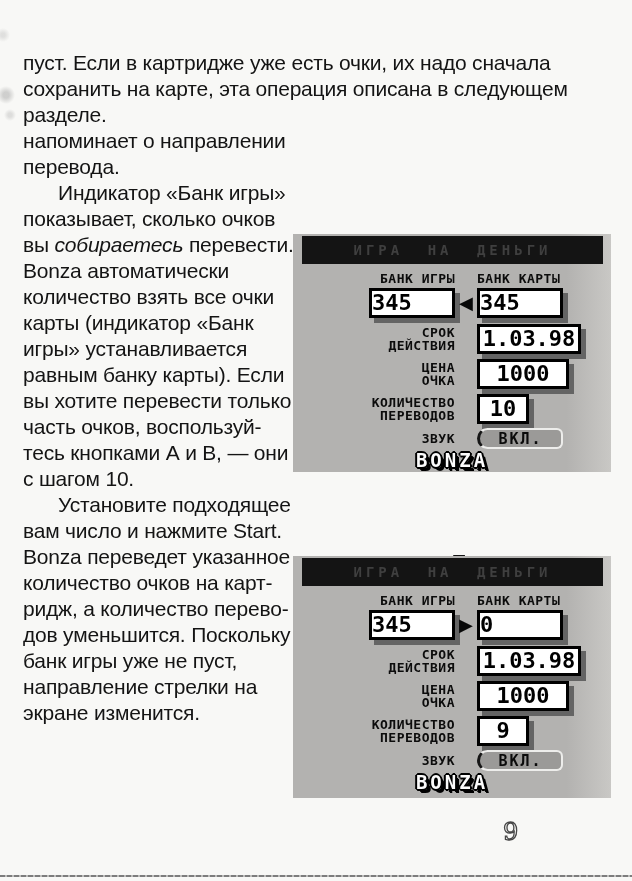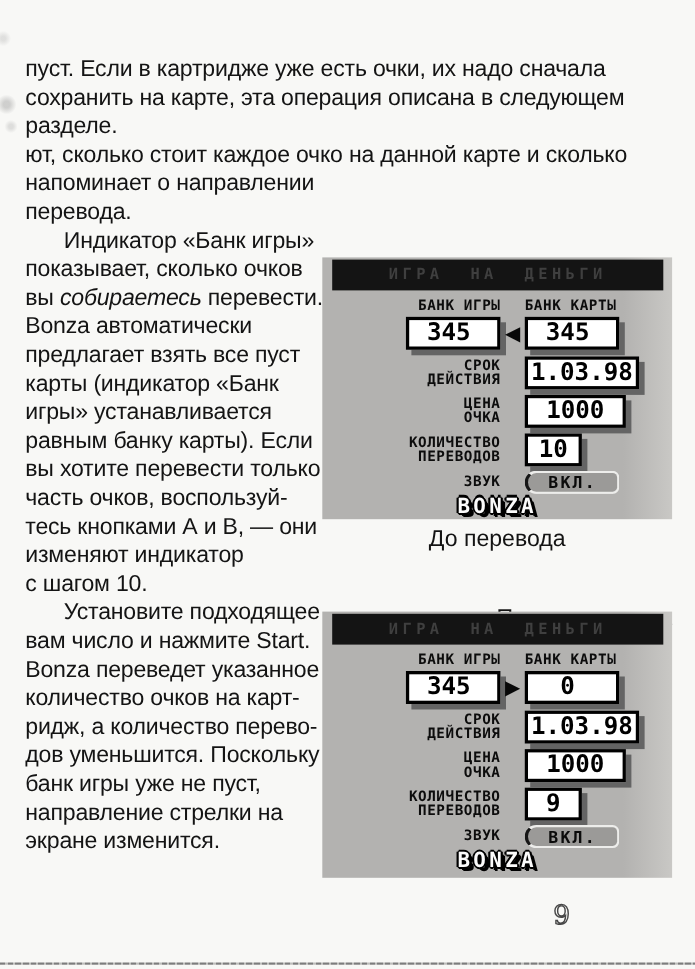--- a/index.html
+++ b/index.html
@@ -57,21 +57,21 @@
   }
   .plabel2 { text-align:right; line-height:13px; }
 
   .vbox {
     box-sizing:border-box; height:30px; background:#fff;
     border:3px solid #000; box-shadow:5px 5px 0 #646464;
     font-family:"DejaVu Sans Mono", monospace; font-weight:bold;
     font-size:22px; line-height:24px; color:#000;
     text-align:center;
   }
-  .vbox.num { text-align:center; padding-right:8px; }
+  .vbox.num { text-align:left; padding-right:8px; }
   .w-bank  { width:86px; }
   .w-date  { width:104px; }
   .w-price { width:92px; }
   .w-count { width:52px; }
 
   .arrow { font-size:18px; color:#080808; line-height:30px; }
 
   .capsule {
     box-sizing:border-box; width:86px; height:21px;
     background:#9b9a98; border:2px solid #ededeb; border-left:3px solid #161616;
@@ -112,35 +112,33 @@
 </style>
 </head>
 <body>
 
 <div class="page">
 
   <div class="body-text">
       <div class="line"><span>пуст. Если в картридже уже есть очки, их надо сначала</span></div>
       <div class="line"><span>сохранить на карте, эта операция описана в следующем</span></div>
       <div class="line"><span>разделе.</span></div>
-      <div class="line"><span>ют, сколько стоит каждое очко на данной карте и сколько</span></div>
       <div class="line"><span>напоминает о направлении</span></div>
       <div class="line"><span>перевода.</span></div>
       <div class="line indent"><span>Индикатор «Банк игры»</span></div>
       <div class="line"><span>показывает, сколько очков</span></div>
       <div class="line"><span>вы </span><span class="it">собираетесь</span><span> перевести.</span></div>
       <div class="line"><span>Bonza автоматически</span></div>
-      <div class="line"><span>предлагает взять все пуст</span></div>
+      <div class="line"><span>количество взять все очки</span></div>
       <div class="line"><span>карты (индикатор «Банк</span></div>
       <div class="line"><span>игры» устанавливается</span></div>
       <div class="line"><span>равным банку карты). Если</span></div>
       <div class="line"><span>вы хотите перевести только</span></div>
       <div class="line"><span>часть очков, воспользуй-</span></div>
       <div class="line"><span>тесь кнопками А и В, — они</span></div>
-      <div class="line"><span>изменяют индикатор</span></div>
       <div class="line"><span>с шагом 10.</span></div>
       <div class="line indent"><span>Установите подходящее</span></div>
       <div class="line"><span>вам число и нажмите Start.</span></div>
       <div class="line"><span>Bonza переведет указанное</span></div>
       <div class="line"><span>количество очков на карт-</span></div>
       <div class="line"><span>ридж, а количество перево-</span></div>
       <div class="line"><span>дов уменьшится. Поскольку</span></div>
       <div class="line"><span>банк игры уже не пуст,</span></div>
       <div class="line"><span>направление стрелки на</span></div>
       <div class="line"><span>экране изменится.</span></div>
@@ -209,21 +207,20 @@
           <span class="plabel">ЗВУК</span>
         </div>
       <div class="gap"></div>
       <div class="vcol">
           <div class="capsule"><span>ВКЛ.</span></div>
         </div>
     </div>
     <div class="logo">BONZA</div>
   </div>
 
-  <div class="caption" id="caption-before">До перевода</div>
   <div class="caption" id="caption-after">После перевода</div>
 
   <div class="panel" id="panel2">
     <div class="titlebar">
       <span>ИГРА НА ДЕНЬГИ</span>
     </div>
     <div class="row r-banklabels">
       <div class="lcol">
           <span class="plabel">БАНК ИГРЫ</span>
         </div>

